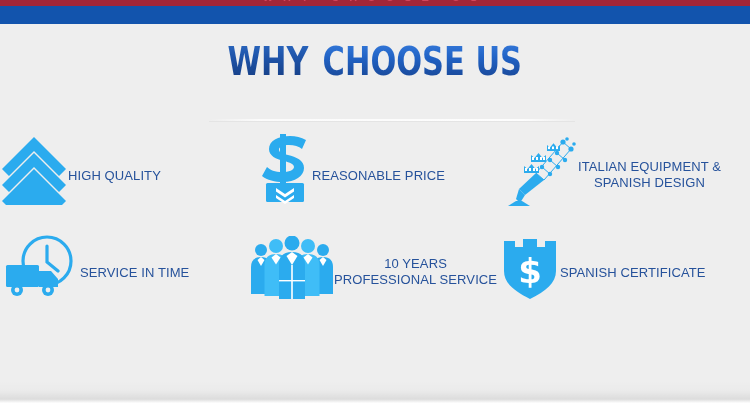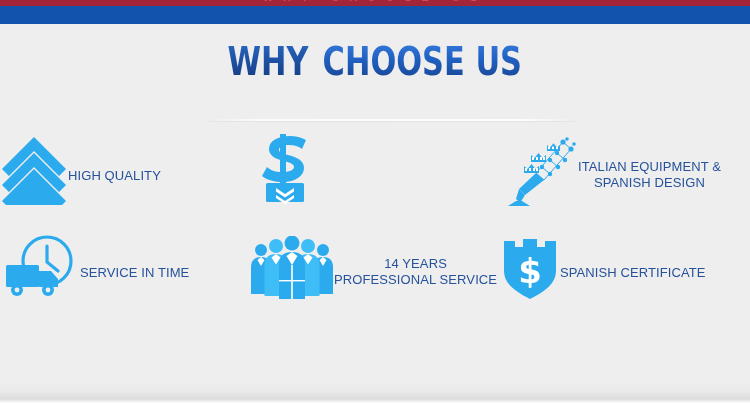--- a/index.html
+++ b/index.html
@@ -190,20 +190,21 @@
         <div class="cell">
           <div class="icon-box">
             <svg width="62" height="74" viewBox="0 0 62 74">
               <path d="M40 2 C28 2 19 7 19 15 C19 22 26 25 34 27 C40 28.5 44 30 44 33 C44 36 39 38 32 38 C25 38 20 36 17 33 L12 42 C17 46 25 48 33 48 C45 48 54 42 54 34 C54 26 46 23 38 21 C32 19.5 29 18.5 29 15.5 C29 13 33 11 39 11 C44 11 49 12.5 52 15 L56 6 C51 3.5 46 2 40 2 Z" fill="#2babee"></path>
               <rect x="30" y="0" width="6" height="52" fill="#2babee"></rect>
               <rect x="16" y="49" width="38" height="19" rx="1.5" fill="#2babee"></rect>
               <path d="M26 54 L35 60 L44 54 L44 57.5 L35 63.5 L26 57.5 Z" fill="#ffffff"></path>
               <path d="M26 61 L35 67 L44 61 L44 64 L35 70 L26 64 Z" fill="#ffffff"></path>
             </svg>
           </div>
+          <div class="caption">REASONABLE PRICE</div>
         </div>
 
         <div class="cell">
           <div class="icon-box">
             <svg width="78" height="76" viewBox="0 0 78 76">
               <g stroke="#2babee" stroke-width="1" fill="none">
                 <path d="M36 40 L63 9"></path>
                 <path d="M44 47 L71 16"></path>
                 <path d="M36 40 L44 47"></path>
                 <path d="M63 9 L71 16"></path>
@@ -301,21 +302,21 @@
                 <path d="M42 16 L36.5 20 L42 29 L47.5 20 Z"></path>
                 <rect x="41.2" y="29" width="1.6" height="34"></rect>
                 <rect x="29" y="44" width="26" height="1.4"></rect>
                 <path d="M26 18 L21.5 21.5 L26 28.5 L30.5 21.5 Z"></path>
                 <path d="M58 18 L53.5 21.5 L58 28.5 L62.5 21.5 Z"></path>
                 <path d="M11 21 L7.5 24 L11 30 L14.5 24 Z"></path>
                 <path d="M73 21 L69.5 24 L73 30 L76.5 24 Z"></path>
               </g>
             </svg>
           </div>
-          <div class="caption two-line">14 YEARS
+          <div class="caption two-line">10 YEARS
 PROFESSIONAL SERVICE</div>
         </div>
 
         <div class="cell">
           <div class="icon-box">
             <svg width="60" height="66" viewBox="0 0 60 66">
               <path d="M4 6 L15 6 L15 12 L23 12 L23 4 L37 4 L37 12 L45 12 L45 6 L56 6 L56 36 C56 48 46 56 30 64 C14 56 4 48 4 36 Z" fill="#2babee"></path>
               <text x="30" y="48" text-anchor="middle" font-family="'DejaVu Sans', sans-serif" font-size="34" font-weight="bold" fill="#ffffff">$</text>
             </svg>
           </div>

